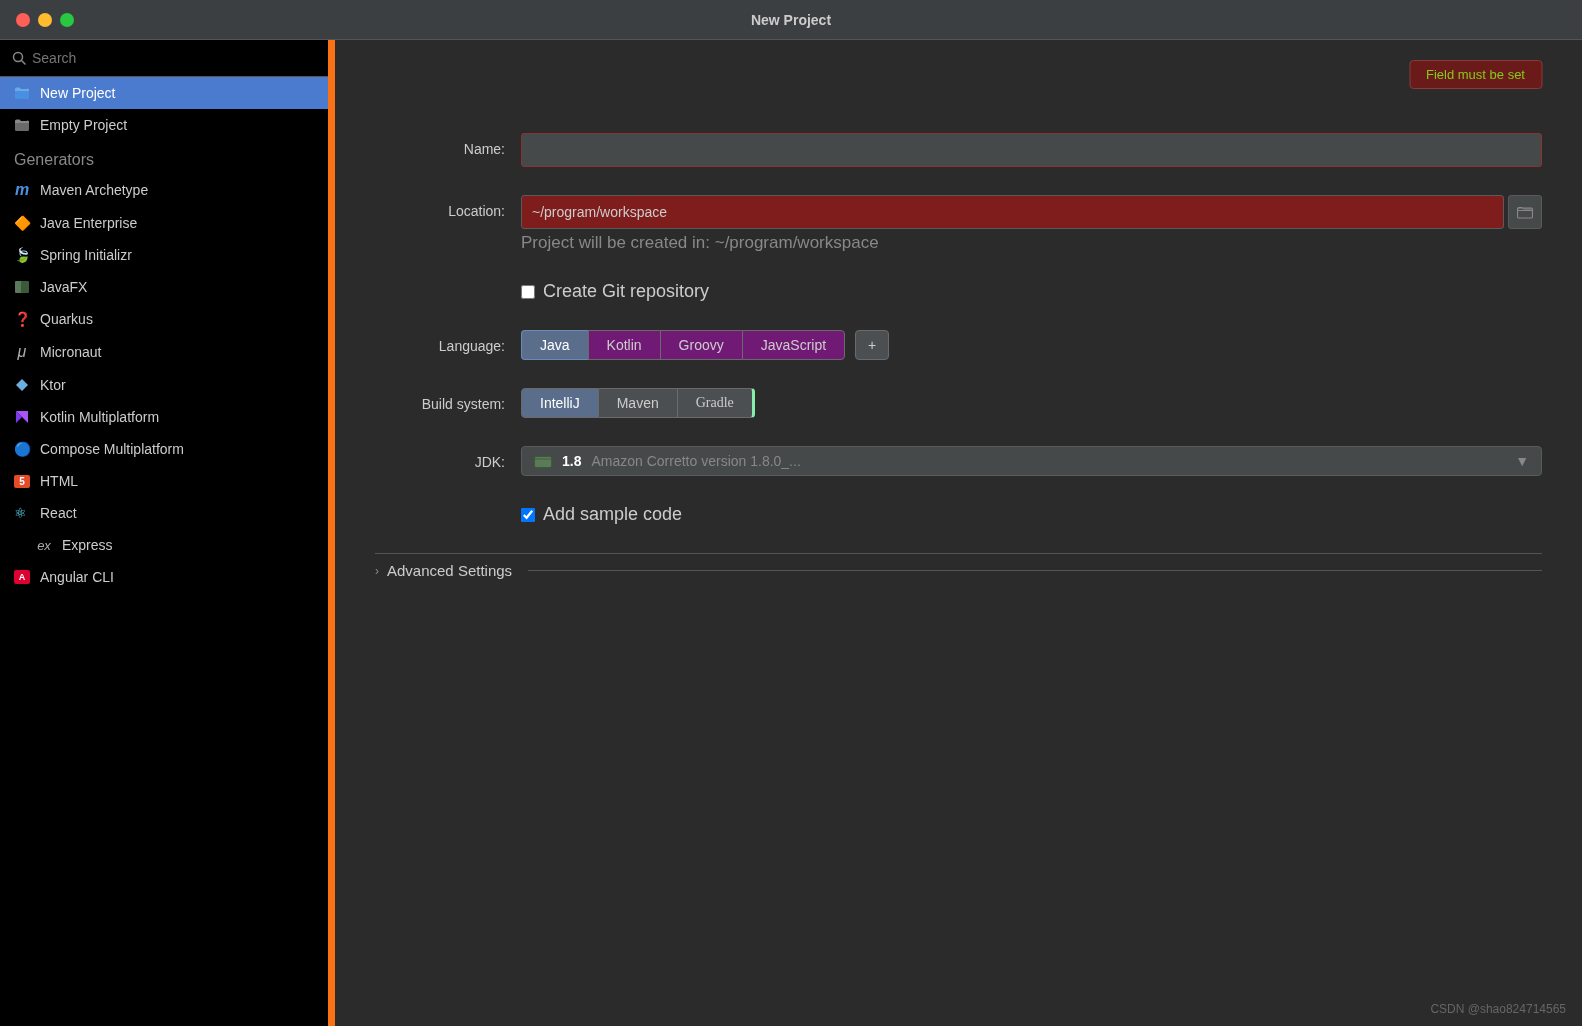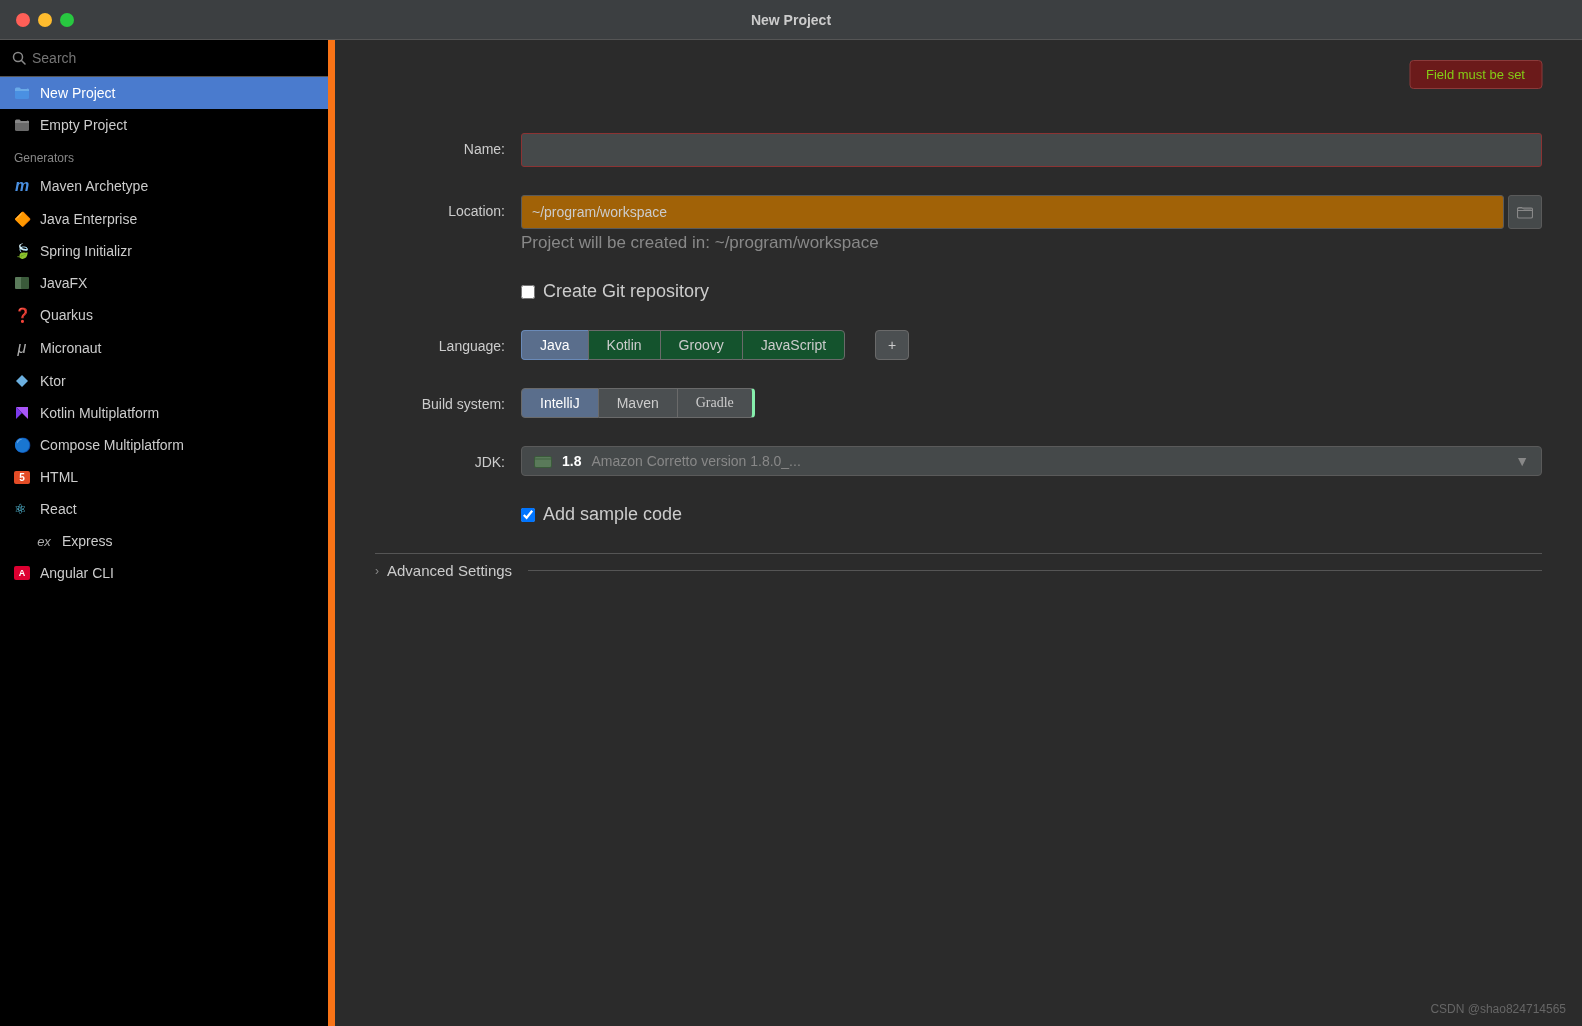--- a/index.html
+++ b/index.html
@@ -98,21 +98,21 @@
       font-size: 14px;
       color: #ccc;
     }
     .sidebar-item.active {
       background: #4a7bce;
       color: #fff;
     }
 
     .sidebar-section-label {
       padding: 10px 14px 4px;
-      font-size: 12px;
+      font-size: 16px;
       color: #888;
       text-transform: none;
     }
 
     
     .right-panel {
       flex: 1;
       padding: 20px 40px;
       position: relative;
       overflow-y: auto;
@@ -165,21 +165,21 @@
       height: 34px;
     }
 
     .location-row {
       display: flex;
       align-items: center;
       gap: 4px;
     }
     .location-input {
       flex: 1;
-      background: #a16207;
+      background: #7f1d1d;
       border: 1px solid #5a5a5a;
       color: #ccc;
       padding: 6px 10px;
       font-size: 14px;
       border-radius: 3px;
       outline: none;
       height: 34px;
     }
     .browse-btn {
       background: #45494a;
@@ -213,21 +213,21 @@
       font-size: 18px;
       color: #ccc;
     }
 
     
     .btn-group {
       display: flex;
       gap: 0;
     }
     .lang-btn {
-      background: #14532d;
+      background: #701a75;
       border: 1px solid #6a6a6a;
       color: #ccc;
       padding: 6px 18px;
       font-size: 14px;
       cursor: pointer;
       border-right: none;
     }
     .lang-btn:first-child { border-radius: 4px 0 0 4px; }
     .lang-btn:last-child { border-radius: 0 4px 4px 0; border-right: 1px solid #6a6a6a; }
     .lang-btn.active {
@@ -482,21 +482,21 @@
         <div class="checkbox-row">
           <input type="checkbox" style="">
           <span class="checkbox-label">Create Git repository</span>
         </div>
       </div>
     </div>
 
     <div class="form-row">
       <div class="form-label">Language:</div>
       <div class="form-control">
-        <div style="display:flex;align-items:center;gap:24px;">
+        <div style="display:flex;align-items:center;gap:4px;">
           <div class="btn-group">
             <button class="lang-btn active">Java</button>
             <button class="lang-btn">Kotlin</button>
             <button class="lang-btn">Groovy</button>
             <button class="lang-btn" style="border-right:1px solid #6a6a6a;border-radius:0 4px 4px 0;">JavaScript</button>
           </div>
           <button class="plus-btn">+</button>
         </div>
       </div>
     </div>

